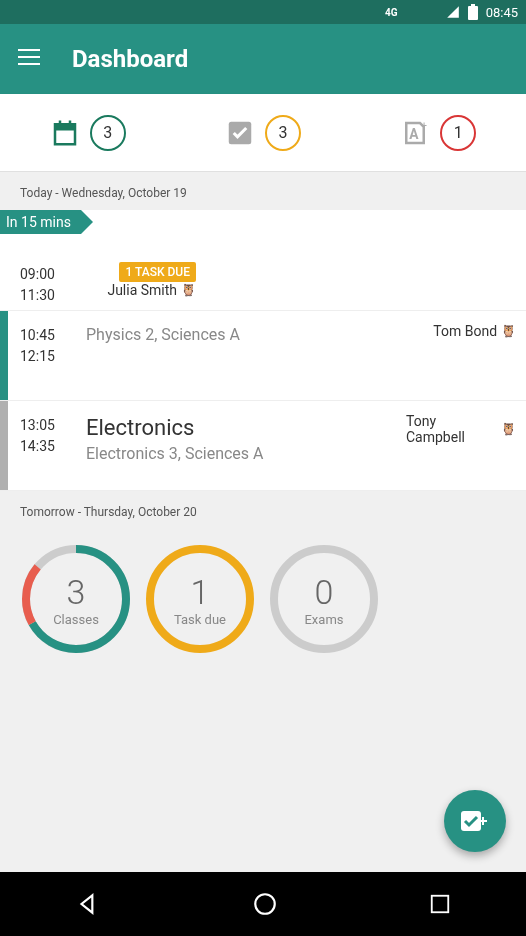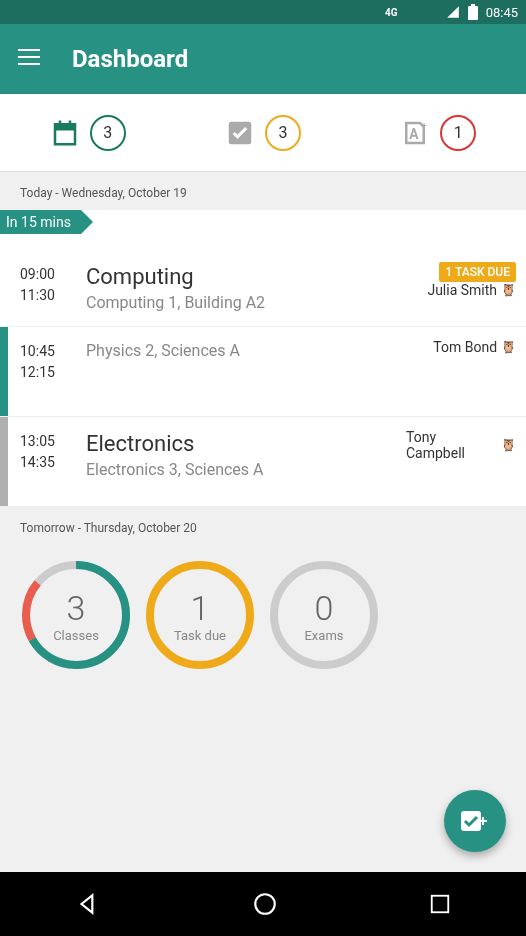--- a/index.html
+++ b/index.html
@@ -113,24 +113,20 @@
   <div class="ribbon">
       <span>In 15 mins</span>
     </div>
 
   <div class="card first">
     <div class="accent" style="background:#fff"></div>
     <div class="times">
       <div>09:00</div>
       <div>11:30</div>
     </div>
-    <div class="main">
-      <div class="subject">Computing</div>
-      <div class="location">Computing 1, Building A2</div>
-    </div>
     <div class="right">
       <div class="task-due">1 TASK DUE</div>
       <div class="teacher-row">
         <span class="teacher">Julia Smith</span>
         <span class="owl">🦉</span>
       </div>
     </div>
   </div>
 
   <div class="card">

